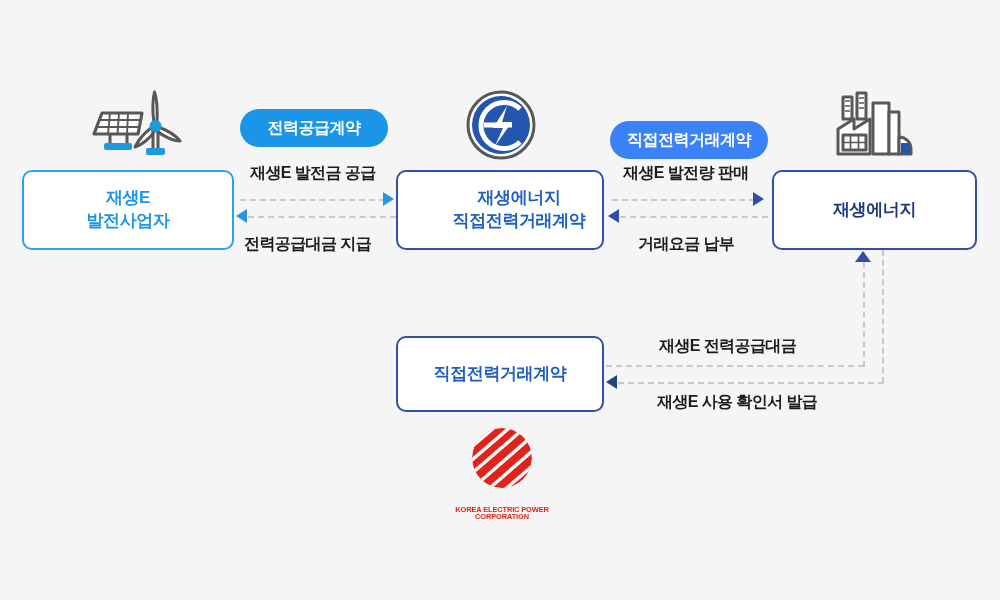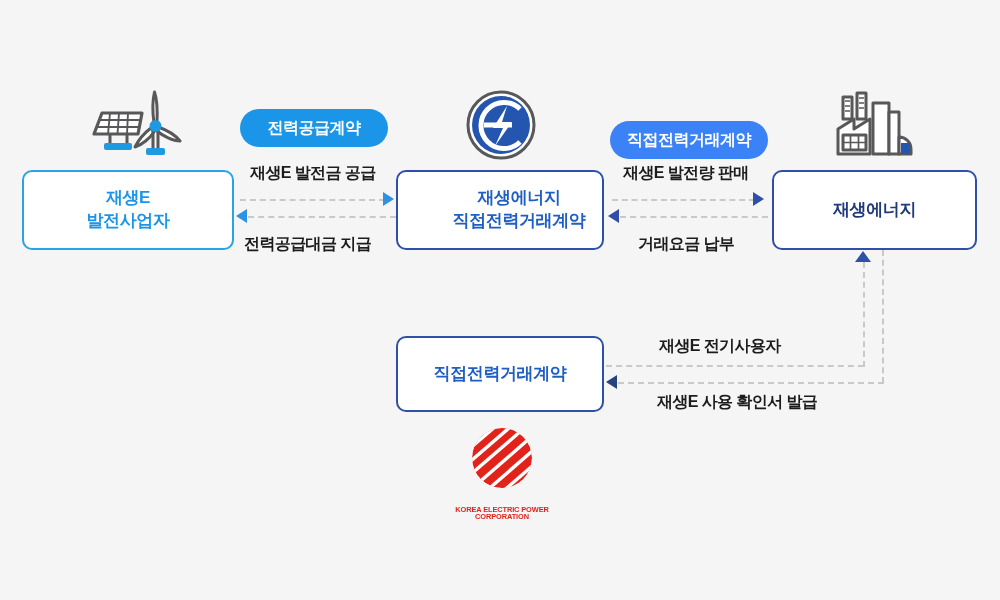--- a/index.html
+++ b/index.html
@@ -288,21 +288,21 @@
   <div class="flow-label" style="left:244px; top:234px;">전력공급대금 지급</div>
 
   <div class="flow-label" style="left:623px; top:163px;">재생E 발전량 판매</div>
   <div class="dash-h" style="left:612px; top:199px; width:143px;"></div>
   <div class="arrow right c-navy" style="left:753px; top:192px;"></div>
 
   <div class="dash-h" style="left:620px; top:216px; width:148px;"></div>
   <div class="arrow left c-navy" style="left:608px; top:209px;"></div>
   <div class="flow-label" style="left:638px; top:234px;">거래요금 납부</div>
 
-  <div class="flow-label" style="left:659px; top:336px;">재생E 전기사용자</div>
+  <div class="flow-label" style="left:659px; top:336px;">재생E 전력공급대금</div>
   <div class="dash-h" style="left:606px; top:365px; width:258px;"></div>
   <div class="dash-v" style="left:863px; top:262px; height:105px;"></div>
   <div class="arrow up c-navy" style="left:855px; top:251px;"></div>
 
   <div class="dash-v" style="left:882px; top:250px; height:133px;"></div>
   <div class="dash-h" style="left:618px; top:382px; width:266px;"></div>
   <div class="arrow left c-darknavy" style="left:606px; top:375px;"></div>
   <div class="flow-label" style="left:657px; top:392px;">재생E 사용 확인서 발급</div>
 
   <div id="kepco-logo">

